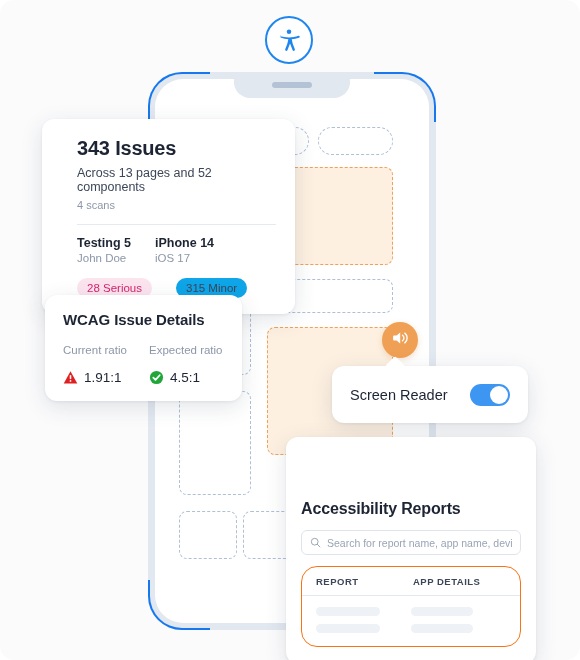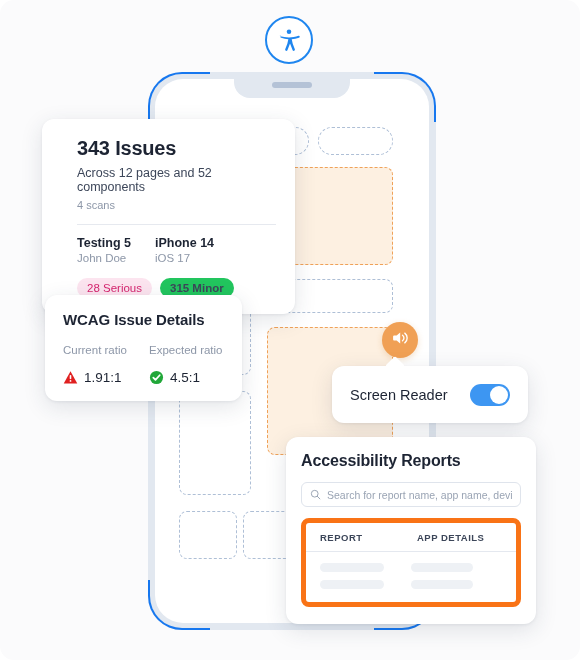--- a/index.html
+++ b/index.html
@@ -124,27 +124,27 @@
   .meta-row { display: flex; }
   .meta-col { flex: 0 0 auto; }
   .meta-col.c1 { width: 78px; }
   .meta-col.c2 { width: 106px; }
   .meta-primary {
     font-size: 12.5px; font-weight: bold; color: #1d2433;
     margin-bottom: 2px; white-space: nowrap;
   }
   .meta-secondary { font-size: 11.5px; color: #8d97a8; }
 
-  .badges { display: flex; gap: 8px; margin-top: 14px; }
+  .badges { display: flex; gap: 24px; margin-top: 14px; }
   .badge {
     font-size: 11.5px; padding: 4px 10px;
     border-radius: 999px; white-space: nowrap;
   }
   .badge.serious { background: #fce4ef; color: #d6256f; }
-  .badge.minor   { background: #22c55e; color: #3c4659; font-weight: bold; }
+  .badge.minor   { background: #0ea5e9; color: #3c4659; }
 
   
   #wcag-card {
     left: 45px; top: 295px;
     width: 197px;
     padding: 16px 18px 16px 18px;
     z-index: 21;
   }
   .wcag-title {
     font-size: 15px; font-weight: bold; color: #1d2433;
@@ -203,39 +203,39 @@
 
   
   #reports-card {
     left: 286px; top: 437px;
     width: 250px;
     padding: 15px 15px 17px 15px;
     z-index: 26;
   }
   .reports-title {
     font-size: 16px; font-weight: bold; color: #1d2433;
-    letter-spacing: -0.15px; margin-bottom: 12px;
+    letter-spacing: -0.15px; margin-bottom: 12px; margin-top: 48px;
   }
   .search-box {
     display: flex; align-items: center; gap: 6px;
     height: 25px;
     border: 1px solid #dfe4ec; border-radius: 6px;
     padding: 0 8px;
     background: #ffffff;
   }
   .search-box svg { flex: 0 0 auto; display: block; }
   .search-ph {
     font-size: 10.5px; color: #9aa4b4;
     white-space: nowrap; overflow: hidden;
   }
 
   .table {
     margin-top: 11px;
-    border: 5px solid #f97316;
-    border-radius: 8px;
+    border: 1px solid #f97316;
+    border-radius: 16px;
     overflow: hidden;
   }
   .thead {
     display: flex;
     padding: 9px 14px 8px 14px;
     border-bottom: 1px solid #e4e8ef;
   }
   .th {
     font-size: 9.5px; font-weight: bold; color: #3c4659;
     letter-spacing: 0.5px;
@@ -292,21 +292,21 @@
     </div>
 
     <div class="corner tl"></div>
     <div class="corner tr"></div>
     <div class="corner bl"></div>
     <div class="corner br"></div>
   </div>
 
   <div class="card" id="issues-card">
     <div class="issues-title">343 Issues</div>
-    <div class="issues-sub">Across 12 pages and 52 components</div>
+    <div class="issues-sub">Across 13 pages and 52 components</div>
     <div class="issues-scans">4 scans</div>
 
     <div class="divider"></div>
 
     <div class="meta-row">
       <div class="meta-col c1">
         <div class="meta-primary">Testing 5</div>
         <div class="meta-secondary">John Doe</div>
       </div>
       <div class="meta-col">

